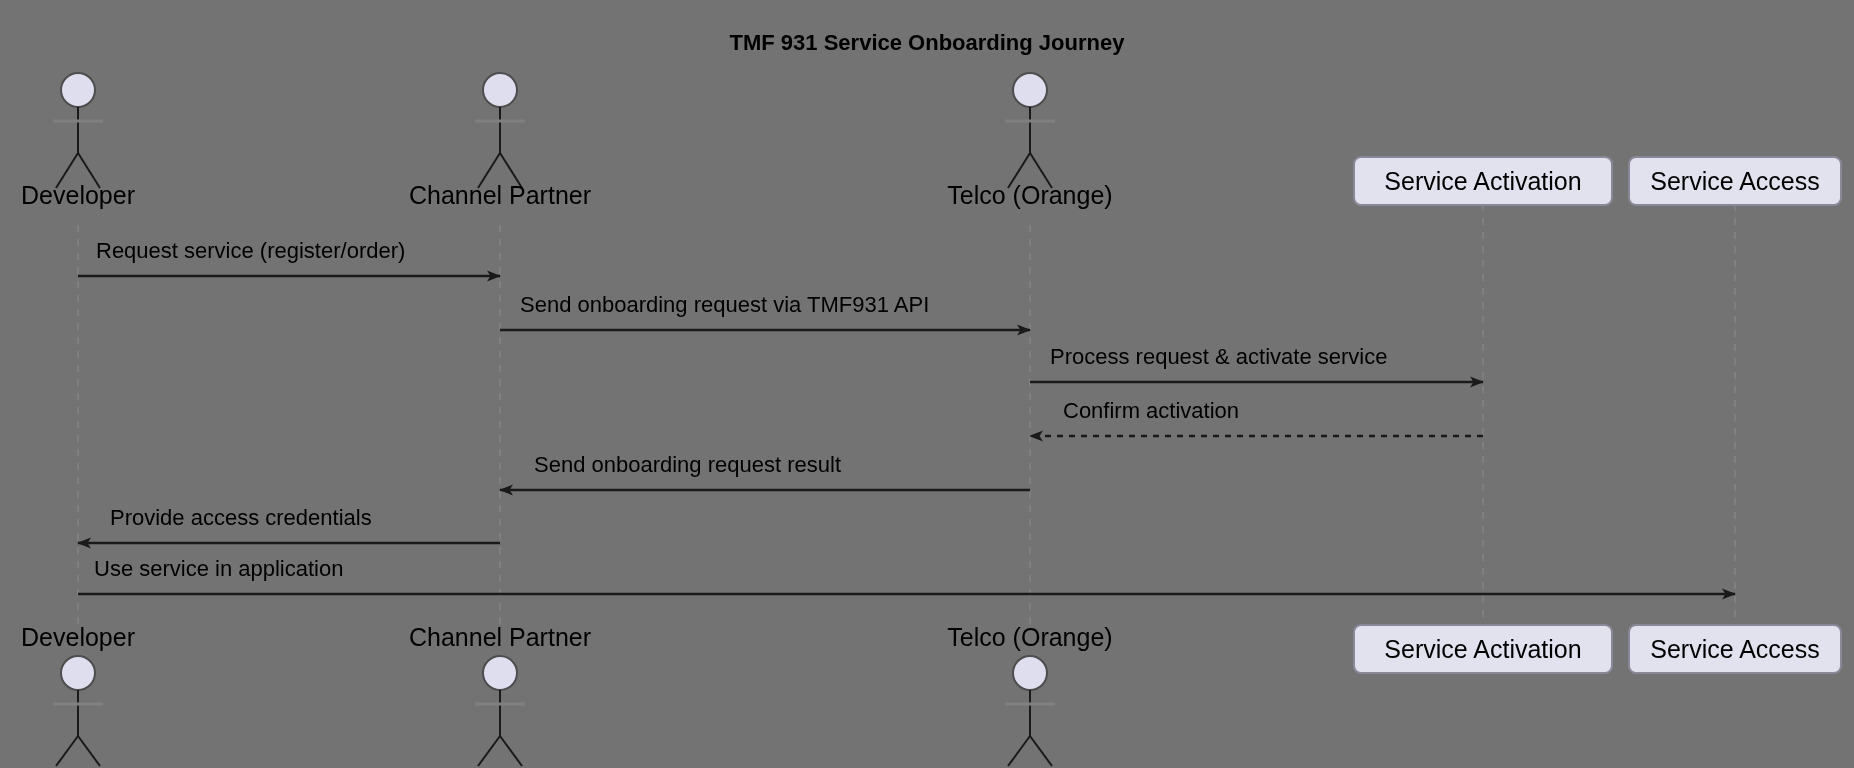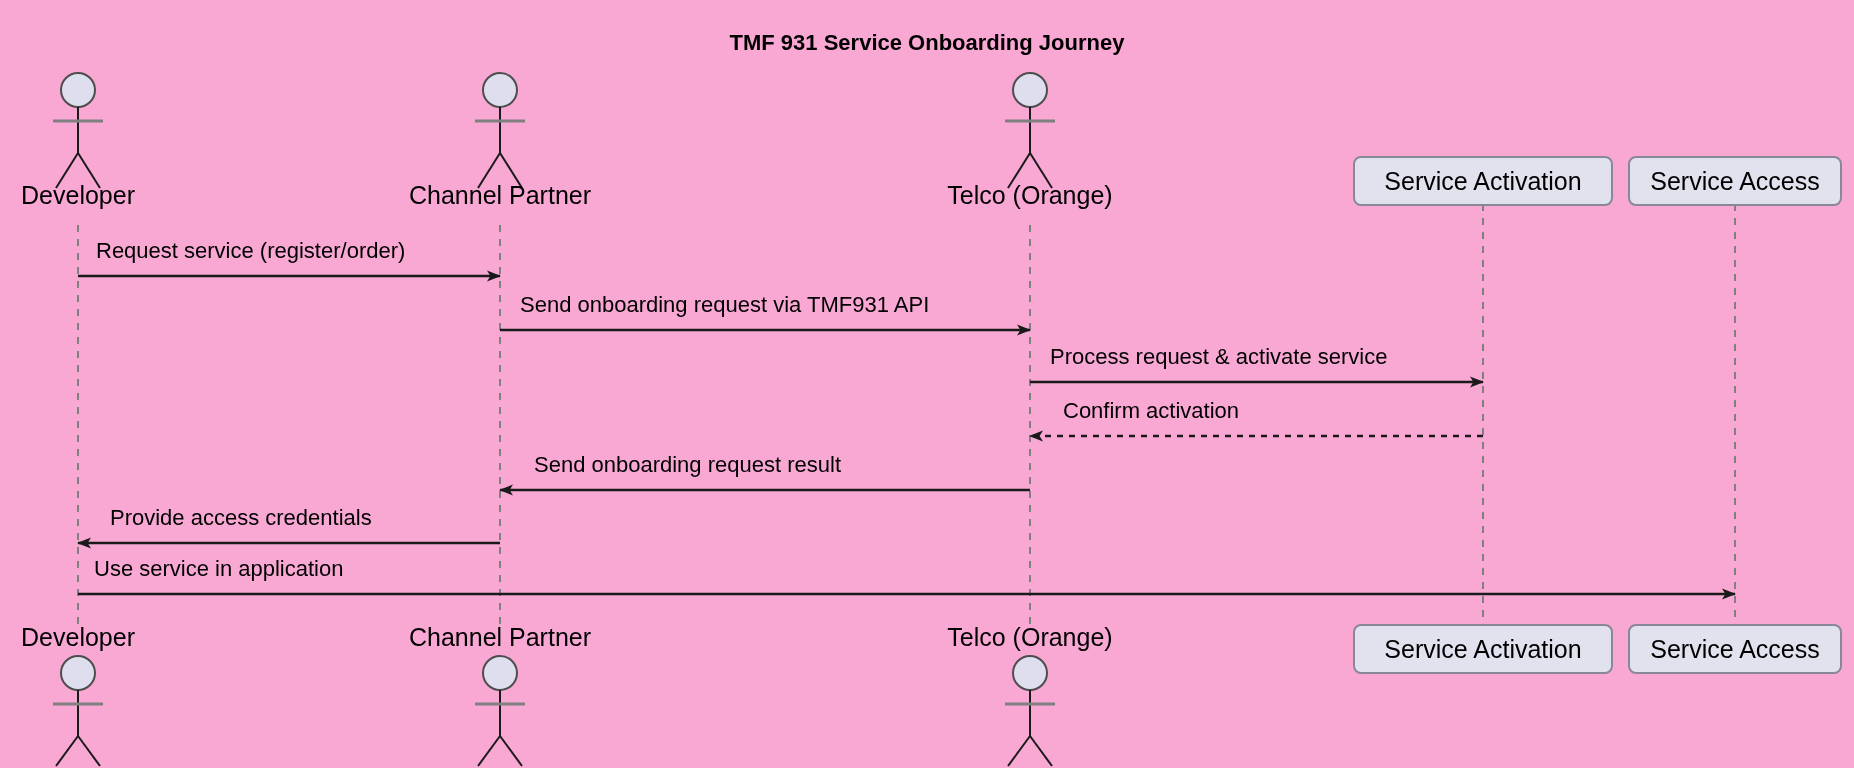--- a/index.html
+++ b/index.html
@@ -1,18 +1,18 @@
 <!DOCTYPE html>
 <html><head>
 <meta charset="utf-8">
 <style>
   html,body{margin:0;padding:0;background:#ffffff;}
   body{width:1854px;height:768px;overflow:hidden;
        font-family:"Liberation Sans","DejaVu Sans",sans-serif;}
-  #stage{position:relative;width:1854px;height:768px;background:#f9a8d4;}
+  #stage{position:relative;width:1854px;height:768px;background:#737373;}
   svg#diagram{position:absolute;left:0;top:0;width:1854px;height:768px;display:block;}
 
   .diagram-title{font-size:22px;font-weight:bold;fill:#000;text-anchor:middle;
                  font-family:"Liberation Sans","DejaVu Sans",sans-serif;}
   .participant-label{font-size:25px;fill:#000;text-anchor:middle;
                  font-family:"Liberation Sans","DejaVu Sans",sans-serif;}
   .box-label{font-size:25px;fill:#000;text-anchor:middle;
                  font-family:"Liberation Sans","DejaVu Sans",sans-serif;}
   .message-label{font-size:22px;fill:#000;
                  font-family:"Liberation Sans","DejaVu Sans",sans-serif;}

